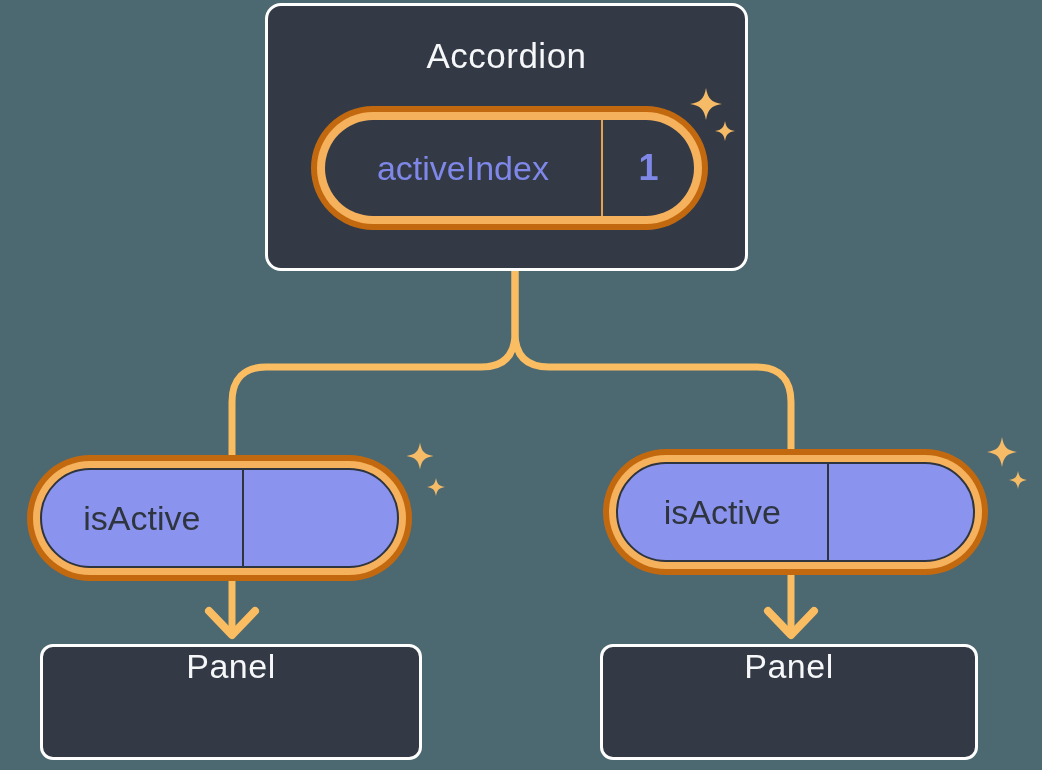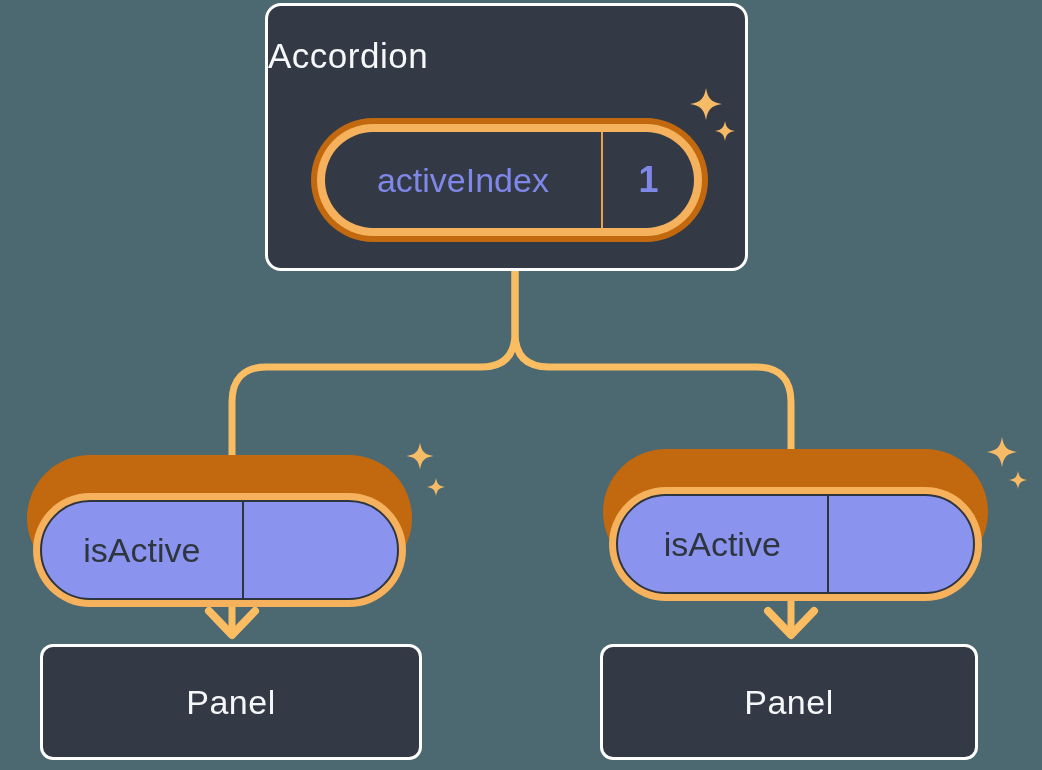--- a/index.html
+++ b/index.html
@@ -33,28 +33,28 @@
     border:3px solid var(--box_border);
     box-sizing:border-box;
     z-index:2;
   }
   #accordion-box {
     left:265px; top:3px; width:483px; height:268px;
     border-radius:16px;
   }
   .box-title {
     margin-top:30px;
-    text-align:left;
+    text-align:center;
     font-size:35px; font-weight:500;
     color: var(--text_light);
     letter-spacing:0.5px;
   }
   .panel-box {
     border-radius:13px;
-    display:flex; align-items:center; justify-content:center;
+    display:flex; align-items:flex-start; justify-content:center;
   }
   #panel-left  { left:40px;  top:644px; width:382px; height:116px; }
   #panel-right { left:600px; top:644px; width:378px; height:116px; }
   .panel-label {
     font-size:34px; font-weight:500;
     color: var(--text_light);
     letter-spacing:0.5px;
   }
 
   
@@ -79,36 +79,36 @@
     box-sizing:border-box;
     display:flex;
     overflow:hidden;
   }
   .seg {
     display:flex; align-items:center; justify-content:center;
     box-sizing:border-box;
   }
 
   
-  #state-pill { left:43px; top:112px; width:397px; height:124px; }
+  #state-pill { left:43px; top:100px; width:397px; height:124px; }
   #state-pill .pill-core { background: var(--box); }
   #state-pill .seg-name {
     width:75.3%;
     border-right:2px solid var(--divider);
     font-size:34px;
     color: var(--purple_text);
   }
   #state-pill .seg-value {
     flex:1;
     font-size:36px; font-weight:700;
     color: var(--purple_text);
   }
 
   
-  .prop-pill .pill-mid { padding:7px;margin-top:32px; }
+  .prop-pill .pill-mid { padding:7px; }
   .prop-pill .pill-core {
     background: var(--purple);
     border:2px solid var(--text_dark);
   }
   #prop-pill-left  { left:27px;  top:455px; width:385px; height:126px; }
   #prop-pill-right { left:603px; top:449px; width:385px; height:126px; }
   .prop-pill .seg-name {
     border-right:2px solid var(--text_dark);
     font-size:34px;
     color: var(--text_dark);

